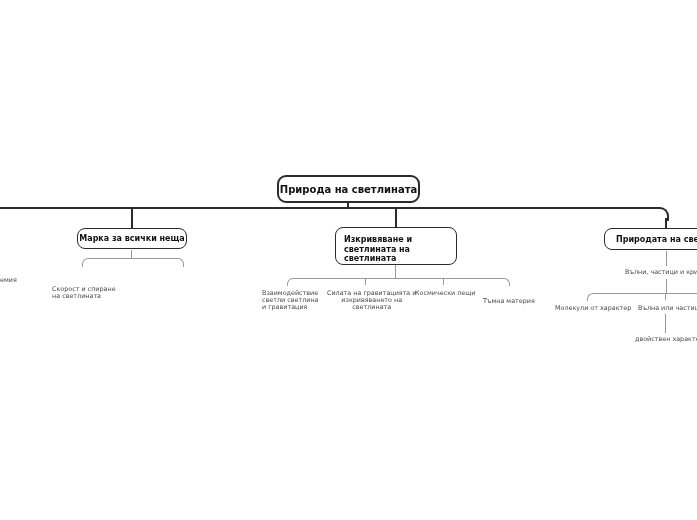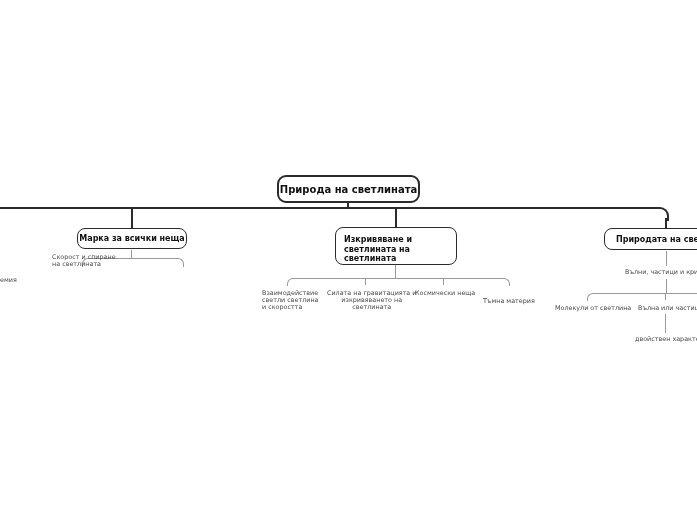--- a/index.html
+++ b/index.html
@@ -38,21 +38,21 @@
   <div class="node l1" style="left:77px;top:228px;width:110px;height:21px;">
     <span>Марка за всички неща</span>
   </div>
 
   <div class="node root" style="left:277px;top:175px;width:143px;height:28px;">
     <span>Природа на светлината</span>
   </div>
   <div class="lnl" style="left:131px;top:250px;width:1px;height:8px;"></div>
   <div class="bracket" style="left:82px;top:258px;width:100px;height:8px;"></div>
 
-  <div class="leaf" style="left:52px;top:254px;">
+  <div class="leaf" style="left:52px;top:286px;">
     <div>Скорост и спиране</div>
     <div>на светлината</div>
   </div>
 
   <div class="leaf" style="left:-4px;top:277px;">
     <div>лемия</div>
   </div>
 
   <div class="node l1 block" style="left:335px;top:227px;width:122px;height:38px;">
     <div>Изкривяване и</div>
@@ -60,47 +60,47 @@
     <div>светлината</div>
   </div>
   <div class="lnl" style="left:395px;top:265px;width:1px;height:13px;"></div>
   <div class="bracket" style="left:287px;top:278px;width:221px;height:7px;"></div>
   <div class="lnl" style="left:365px;top:279px;width:1px;height:6px;"></div>
   <div class="lnl" style="left:443px;top:279px;width:1px;height:6px;"></div>
 
   <div class="leaf" style="left:262px;top:290px;">
     <div>Взаимодействие</div>
     <div>светли светлина</div>
-    <div>и скоростта</div>
+    <div>и гравитация</div>
   </div>
   <div class="leaf" style="left:327px;top:290px;text-align:center;">
     <div>Силата на гравитацията и</div>
     <div>изкривяването на</div>
     <div>светлината</div>
   </div>
   <div class="leaf" style="left:415px;top:290px;">
-    <div>Космически неща</div>
+    <div>Космически лещи</div>
   </div>
   <div class="leaf" style="left:483px;top:290px;margin-top:8px;">
     <div>Тъмна материя</div>
   </div>
 
   <div class="node l1 clip-right" style="left:604px;top:228px;width:160px;height:22px;">
     <span>Природата на светли</span>
   </div>
   <div class="lnl" style="left:666px;top:251px;width:1px;height:15px;"></div>
   <div class="leaf" style="left:625px;top:269px;">
     <div>Вълни, частици и криста</div>
   </div>
   <div class="lnl" style="left:666px;top:279px;width:1px;height:14px;"></div>
   <div class="bracket open-right" style="left:587px;top:293px;width:130px;height:7px;"></div>
   <div class="lnl" style="left:665px;top:294px;width:1px;height:6px;"></div>
 
   <div class="leaf" style="left:555px;top:305px;">
-    <div>Молекули от светлина</div>
+    <div>Молекули от характер</div>
   </div>
   <div class="leaf" style="left:638px;top:305px;">
     <div>Вълна или частица</div>
   </div>
 
   <div class="lnl" style="left:665px;top:314px;width:1px;height:19px;"></div>
   <div class="leaf" style="left:635px;top:336px;">
     <div>двойствен характер</div>
   </div>
 

